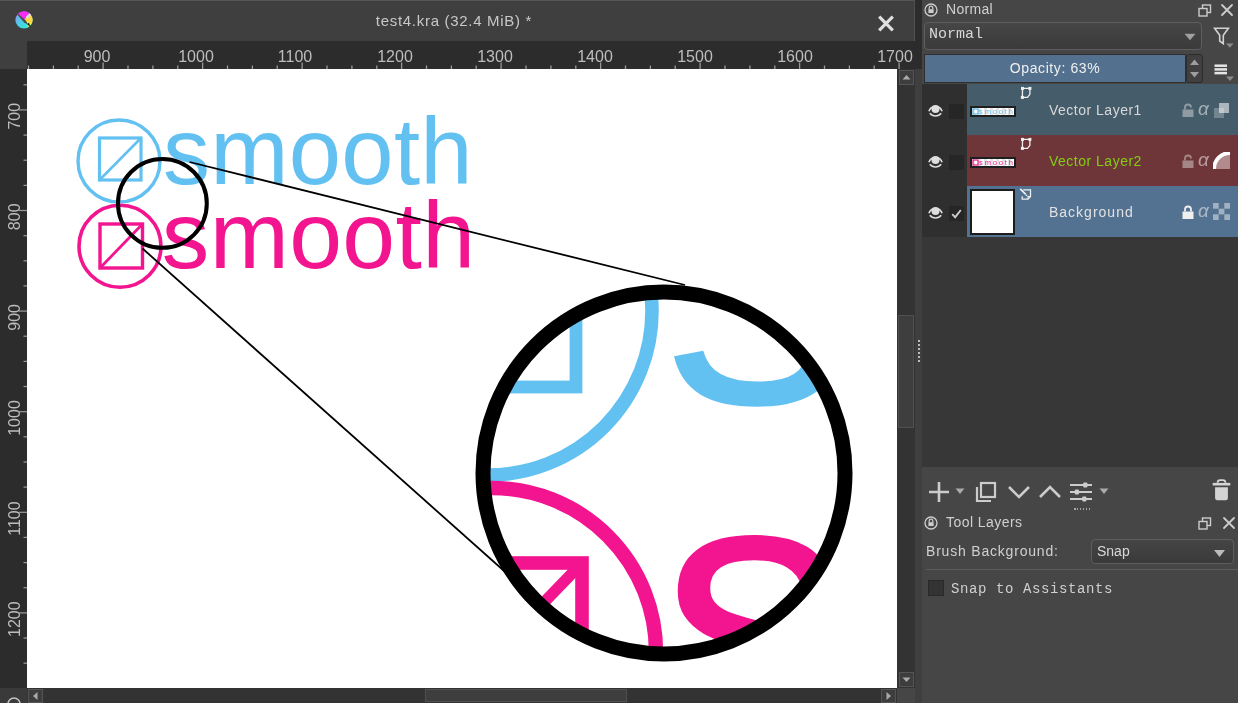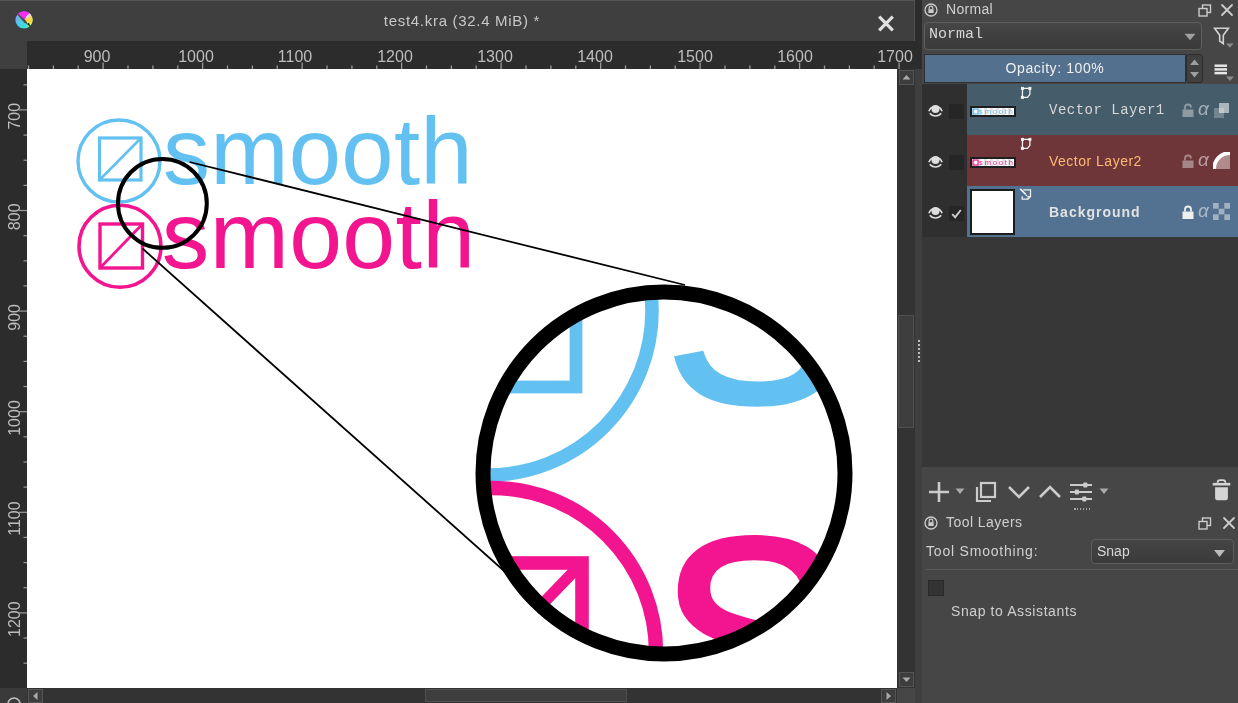--- a/index.html
+++ b/index.html
@@ -23,21 +23,21 @@
   </defs>
   <circle cx="10" cy="10" r="8.6" fill="url(#kg1)"></circle>
   <path d="M10 10 L3.6 4.2 A8.6 8.6 0 0 1 16 3.6 Z" fill="#f42cf4"></path>
   <path d="M10 10 L16.6 4.6 A8.6 8.6 0 0 1 17.2 14.6 Z" fill="#ffd640"></path>
   <path d="M14 16.9 A8.6 8.6 0 0 0 17.3 13.4 L12 10.5 Z" fill="#f5f542"></path>
   <path d="M-1.6 -1.2 L12 10.8 L14.2 14.4 L10.4 12.8 Z" fill="#4a4a4a"></path>
   <path d="M11.6 7.2 L15.4 3.2 L17.2 5 L13.6 9 Z" fill="#dcdcdc"></path>
   <path d="M13.2 14.2 L16.4 17.2 L15 12.5 Z" fill="#1e1e1e"></path>
 </svg>
 </div>
-<div class="abs" style="left:0;top:12px;width:908px;text-align:center;font-size:15px;letter-spacing:0.7px;color:#c8c8c8;padding-left:8px;">test4.kra (32.4 MiB) *</div>
+<div class="abs" style="left:0;top:12px;width:908px;text-align:center;font-size:15px;letter-spacing:0.7px;color:#c8c8c8;">test4.kra (32.4 MiB) *</div>
 <div class="abs" style="left:878px;top:15px;width:16px;height:17px;">
 <svg width="16" height="17" viewBox="0 0 16 17">
   <path d="M1.2 1.7 L14.8 15.3 M14.8 1.7 L1.2 15.3" stroke="#e0e0e0" stroke-width="3.2"></path>
 </svg>
 </div>
 
 <div class="abs" style="left:0;top:41px;width:27px;height:28px;background:#3f3f3f;"></div>
 <div class="abs" style="left:27px;top:41px;width:888px;height:28px;background:#2c2c2c;">
 <svg width="888" height="28" viewBox="27 -2 888 28" font-family="Liberation Sans, sans-serif">
   <g fill="#bdbdbd" font-size="16" text-anchor="middle">
@@ -237,21 +237,21 @@
 </div>
 
 <div class="abs" style="left:1212px;top:26px;width:24px;height:26px;">
   <svg width="24" height="26" viewBox="0 0 24 26">
     <path d="M2.6 2.2 H16.4 L11.3 9.2 V17.6 L7.7 15 V9.2 Z" fill="none" stroke="#d2d2d2" stroke-width="1.6" stroke-linejoin="miter"></path>
     <path d="M14 17.5 L17.8 21.8 L21.6 17.5 Z" fill="#8b8b8b"></path>
   </svg>
 </div>
 
 <div class="abs" style="left:924px;top:54px;width:262px;height:29px;background:#53718e;border:1px solid #2f2f2f;box-sizing:border-box;"></div>
-<div class="abs" style="left:924px;top:60px;width:262px;text-align:center;font-size:14px;letter-spacing:0.6px;color:#f0f0f0;">Opacity: 100%</div>
+<div class="abs" style="left:924px;top:60px;width:262px;text-align:center;font-size:14px;letter-spacing:0.6px;color:#f0f0f0;">Opacity: 63%</div>
 <div class="abs" style="left:1186px;top:54px;width:17px;height:29px;background:#404040;border:1px solid #2c2c2c;border-radius:3px;box-sizing:border-box;">
   <svg width="15" height="27">
     <path d="M3 10 L7.5 4.5 L12 10 Z" fill="#9d9d9d"></path>
     <path d="M3 17 L7.5 22.5 L12 17 Z" fill="#9d9d9d"></path>
   </svg>
 </div>
 <div class="abs" style="left:1214px;top:62px;width:24px;height:22px;">
   <svg width="24" height="22" viewBox="0 0 24 22">
     <g stroke="#e6e6e6" stroke-width="2.5">
         <path d="M0.5 3.7 H13"></path>
@@ -283,21 +283,21 @@
   </svg>
 </div>
 <div class="abs" style="left:1019px;top:85px;width:14px;height:14px;">
   <svg width="14" height="14" viewBox="0 0 14 14">
     <path d="M3.5 3.4 H10.9 V9.3 L8.5 12.3 H3.4 Z" fill="none" stroke="#efefef" stroke-width="1.3"></path>
     <rect x="2" y="1.9" width="3" height="3" fill="#efefef"></rect>
     <rect x="9.4" y="1.9" width="3" height="3" fill="#efefef"></rect>
     <rect x="1.9" y="10.9" width="3" height="3" fill="#efefef"></rect>
   </svg>
 </div>
-<div class="abs" style="left:1049px;top:102px;font-size:14px;letter-spacing:0.5px;color:#d8d8d8;font-family:Liberation Mono, monospace;">Vector Layer1</div>
+<div class="abs" style="left:1049px;top:102px;font-size:14px;letter-spacing:0.5px;color:#d8d8d8;">Vector Layer1</div>
 <div class="abs" style="left:1181px;top:103px;width:14px;height:15px;opacity:0.45;">
   <svg width="14" height="15" viewBox="0 0 14 15">
     <rect x="1.5" y="6.5" width="11" height="7.5" fill="#e8e8e8"></rect>
     <path d="M4 6.5 V4.5 a3 3 0 0 1 6 0" fill="none" stroke="#e8e8e8" stroke-width="1.8"></path>
   </svg>
 </div>
 <div class="abs" style="left:1198px;top:98px;font-size:19px;color:#ffffff;opacity:0.5;font-style:italic;">α</div>
 <div class="abs" style="left:1213px;top:102px;width:17px;height:17px;">
   <svg width="17" height="17" viewBox="0 0 17 17">
     <rect x="1" y="6" width="10" height="10" fill="#ffffff" opacity="0.25"></rect>
@@ -324,21 +324,21 @@
   </svg>
 </div>
 <div class="abs" style="left:1019px;top:136px;width:14px;height:14px;">
   <svg width="14" height="14" viewBox="0 0 14 14">
     <path d="M3.5 3.4 H10.9 V9.3 L8.5 12.3 H3.4 Z" fill="none" stroke="#efefef" stroke-width="1.3"></path>
     <rect x="2" y="1.9" width="3" height="3" fill="#efefef"></rect>
     <rect x="9.4" y="1.9" width="3" height="3" fill="#efefef"></rect>
     <rect x="1.9" y="10.9" width="3" height="3" fill="#efefef"></rect>
   </svg>
 </div>
-<div class="abs" style="left:1049px;top:153px;font-size:14px;letter-spacing:0.5px;color:#fdba74;">Vector Layer2</div>
+<div class="abs" style="left:1049px;top:153px;font-size:14px;letter-spacing:0.5px;color:#84cc16;">Vector Layer2</div>
 <div class="abs" style="left:1181px;top:154px;width:14px;height:15px;opacity:0.45;">
   <svg width="14" height="15" viewBox="0 0 14 15">
     <rect x="1.5" y="6.5" width="11" height="7.5" fill="#e8e8e8"></rect>
     <path d="M4 6.5 V4.5 a3 3 0 0 1 6 0" fill="none" stroke="#e8e8e8" stroke-width="1.8"></path>
   </svg>
 </div>
 <div class="abs" style="left:1198px;top:149px;font-size:19px;color:#ffffff;opacity:0.5;font-style:italic;">α</div>
 <div class="abs" style="left:1213px;top:152px;width:18px;height:18px;">
   <svg width="18" height="18" viewBox="0 0 18 18">
     <path d="M1 17 A16 16 0 0 1 17 1 L17 17 Z" fill="#b08a8d"></path>
@@ -362,21 +362,21 @@
 </div>
 <div class="abs" style="left:970px;top:189px;width:45px;height:46px;background:#ffffff;border:2px solid #1c1c1c;box-sizing:border-box;"></div>
 <div class="abs" style="left:1019px;top:187px;width:14px;height:14px;">
   <svg width="14" height="14" viewBox="0 0 14 14">
     <path d="M4.2 2.9 H11.5 V9.6 L9 12.2 H3.2 V9.2" fill="none" stroke="#efefef" stroke-width="1.3"></path>
     <path d="M9 12.2 L9 9.6 L11.5 9.6" fill="none" stroke="#efefef" stroke-width="1.1"></path>
     <path d="M1.7 2.3 L6.3 6.9" stroke="#efefef" stroke-width="1.7" stroke-linecap="round"></path>
     <circle cx="7.5" cy="8.3" r="0.9" fill="#efefef"></circle>
   </svg>
 </div>
-<div class="abs" style="left:1049px;top:204px;font-size:14px;font-weight:bold;letter-spacing:1px;color:#e2e2e2;">Background</div>
+<div class="abs" style="left:1049px;top:204px;font-size:14px;font-weight:normal;letter-spacing:1px;color:#e2e2e2;">Background</div>
 <div class="abs" style="left:1181px;top:205px;width:14px;height:15px;">
   <svg width="14" height="15" viewBox="0 0 14 15">
     <rect x="1.5" y="6.5" width="11" height="7.5" fill="#efefef"></rect>
     <path d="M4 6.5 V4.5 a3 3 0 0 1 6 0 V6.5" fill="none" stroke="#efefef" stroke-width="1.8"></path>
   </svg>
 </div>
 <div class="abs" style="left:1198px;top:200px;font-size:19px;color:#ffffff;opacity:0.5;font-style:italic;">α</div>
 <div class="abs" style="left:1213px;top:203px;width:17px;height:17px;">
   <svg width="17" height="17" viewBox="0 0 17 17">
     <g fill="#ffffff" opacity="0.45">
@@ -456,23 +456,23 @@
     <rect x="4.5" y="1" width="8" height="7.5" fill="none" stroke="#cccccc" stroke-width="1.4"></rect>
     <rect x="1" y="4.5" width="8" height="7.5" fill="#464646" stroke="#cccccc" stroke-width="1.4"></rect>
   </svg>
 </div>
 <div class="abs" style="left:1222px;top:516px;width:14px;height:14px;">
   <svg width="14" height="14">
       <path d="M2 2 L12 12 M12 2 L2 12" stroke="#cccccc" stroke-width="1.8" stroke-linecap="round"></path>
     </svg>
 </div>
 
-<div class="abs" style="left:926px;top:542.5px;font-size:14px;letter-spacing:0.8px;color:#d0d0d0;">Tool Smoothing:</div>
+<div class="abs" style="left:926px;top:542.5px;font-size:14px;letter-spacing:0.8px;color:#d0d0d0;">Brush Background:</div>
 <div class="abs" style="left:1091px;top:539px;width:143px;height:25px;background:linear-gradient(#454545,#3a3a3a);border:1px solid #5e5e5e;border-radius:4px;box-sizing:border-box;"></div>
 <div class="abs" style="left:1097px;top:542.5px;font-size:14px;color:#d8d8d8;">Snap</div>
 <div class="abs" style="left:1213px;top:549px;width:13px;height:9px;">
   <svg width="13" height="9">
       <path d="M1 1 L6.5 8 L12 1 Z" fill="#bbbbbb"></path>
     </svg>
 </div>
 <div class="abs" style="left:926px;top:569px;width:312px;height:1px;background:#5a5a5a;"></div>
 <div class="abs" style="left:928px;top:580px;width:16px;height:16px;background:#333333;border:1px solid #2a2a2a;box-sizing:border-box;"></div>
-<div class="abs" style="left:951px;top:603px;font-size:14px;letter-spacing:0.6px;color:#d0d0d0;">Snap to Assistants</div>
+<div class="abs" style="left:951px;top:581px;font-size:14px;letter-spacing:0.6px;color:#d0d0d0;font-family:Liberation Mono, monospace;">Snap to Assistants</div>
 
 </body></html>

